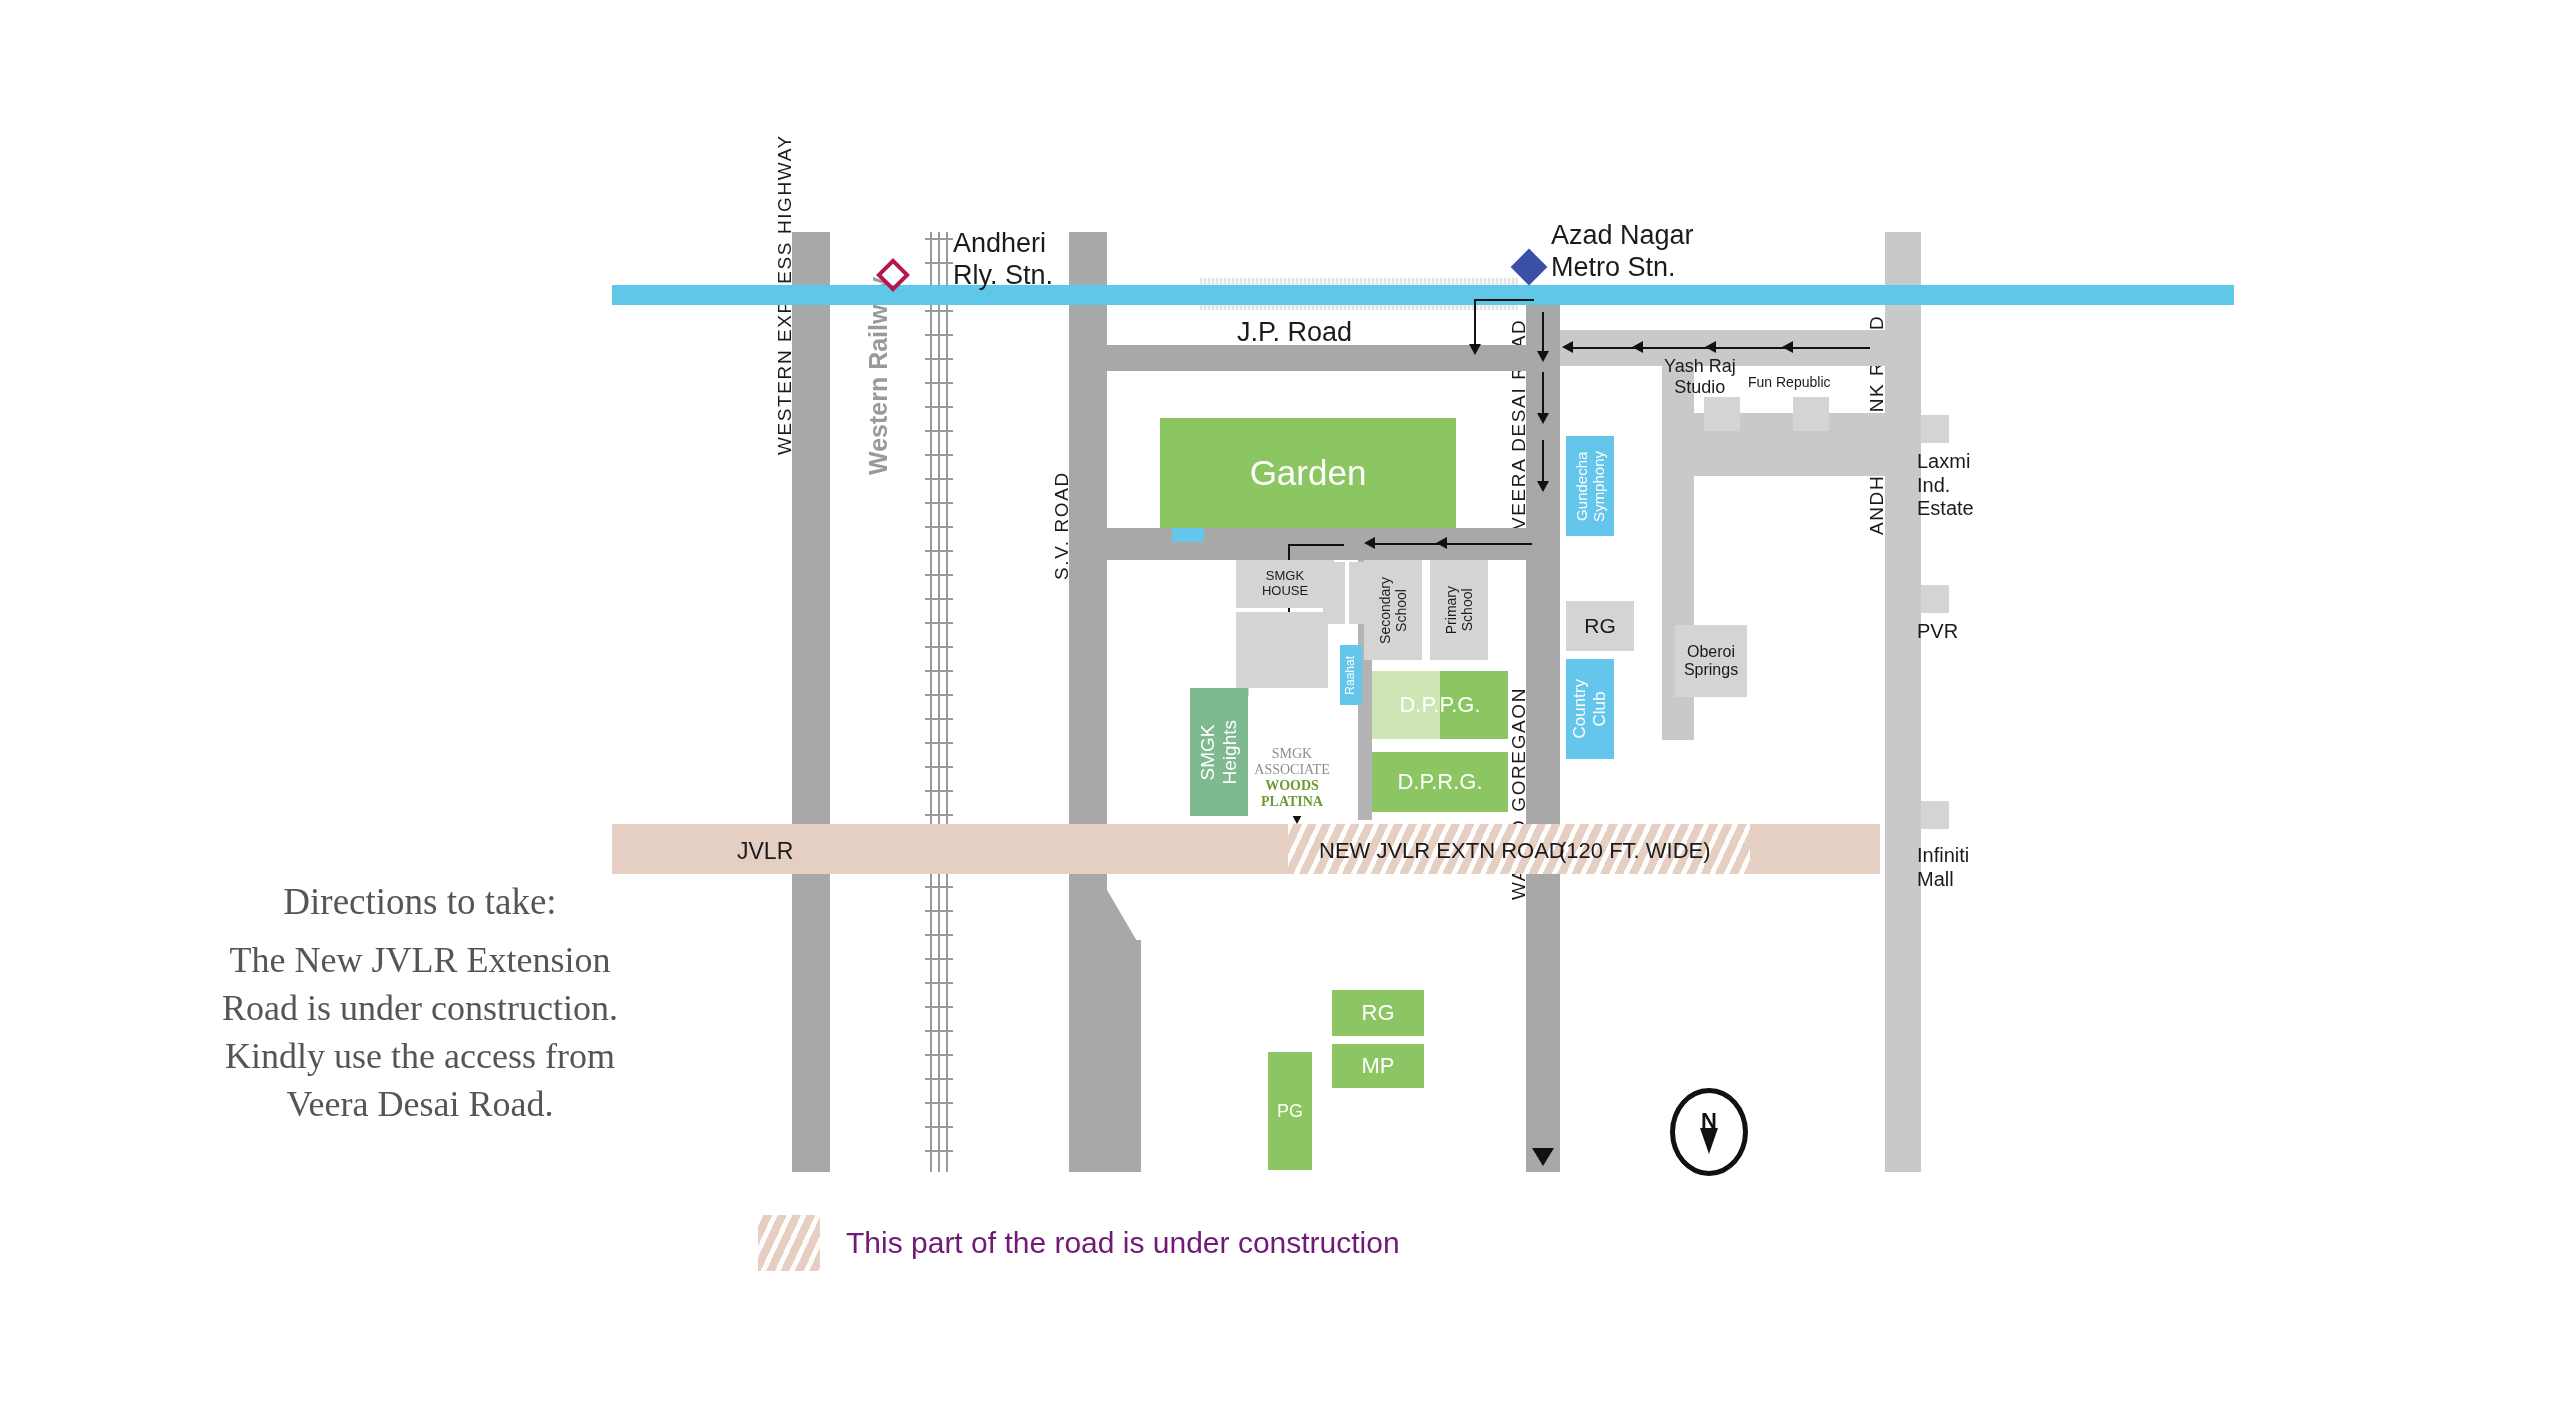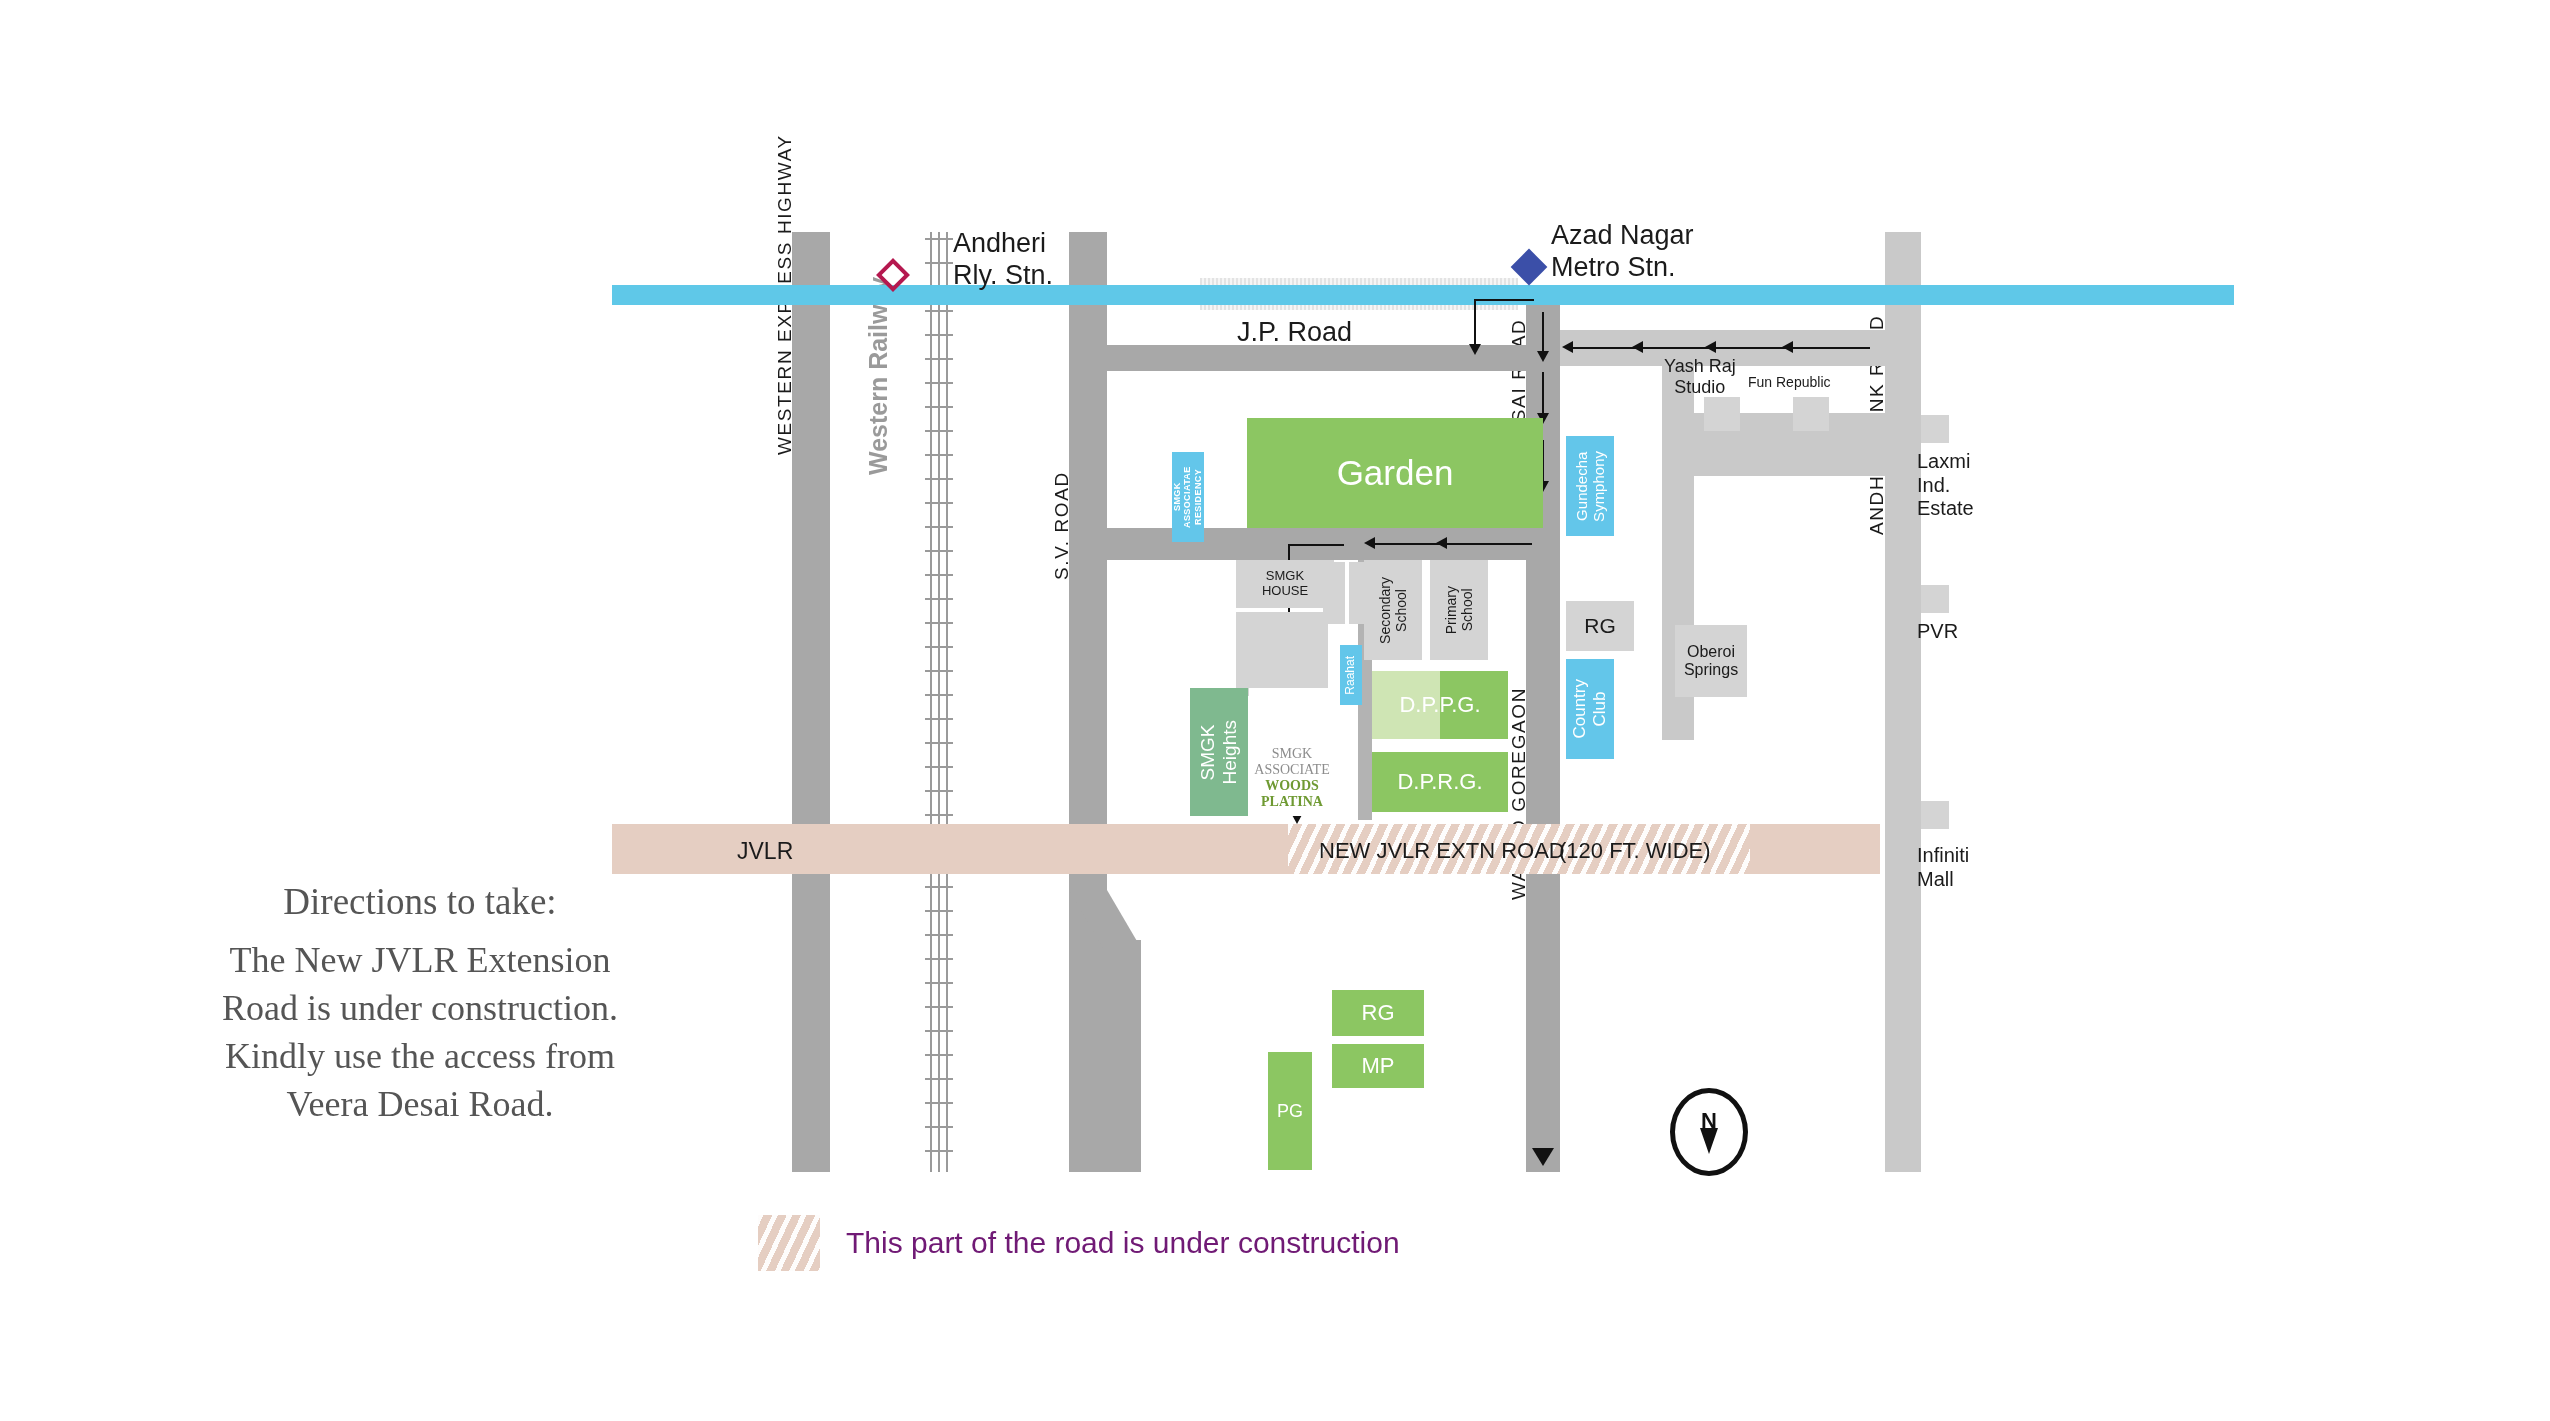--- a/index.html
+++ b/index.html
@@ -265,21 +265,21 @@
     </div>
   <div class="arrow-d" style="left:1288px;top:634px;width:18px;height:190px;">
       <div class="shaft"></div>
       <div class="head"></div>
     </div>
 
   <div class="blk blk-blue" style="left:1172px;top:452px;width:32px;height:90px;">
     <span class="vtext" style="font-size:9px;font-weight:700;letter-spacing:.4px;">SMGK ASSOCIATAE RESIDENCY</span>
   </div>
 
-  <div class="blk blk-green" style="left:1247px;top:418px;width:296px;height:110px;">
+  <div class="blk blk-green" style="left:1160px;top:418px;width:296px;height:110px;">
     <span style="font-size:35px;">Garden</span>
   </div>
 
   <div class="blk blk-gray" style="left:1236px;top:560px;width:98px;height:48px;">
     <span style="font-size:13px;white-space:pre-line;">SMGK
 HOUSE</span>
   </div>
 
   <div class="blk blk-gray" style="left:1236px;top:612px;width:92px;height:84px;"></div>
 

